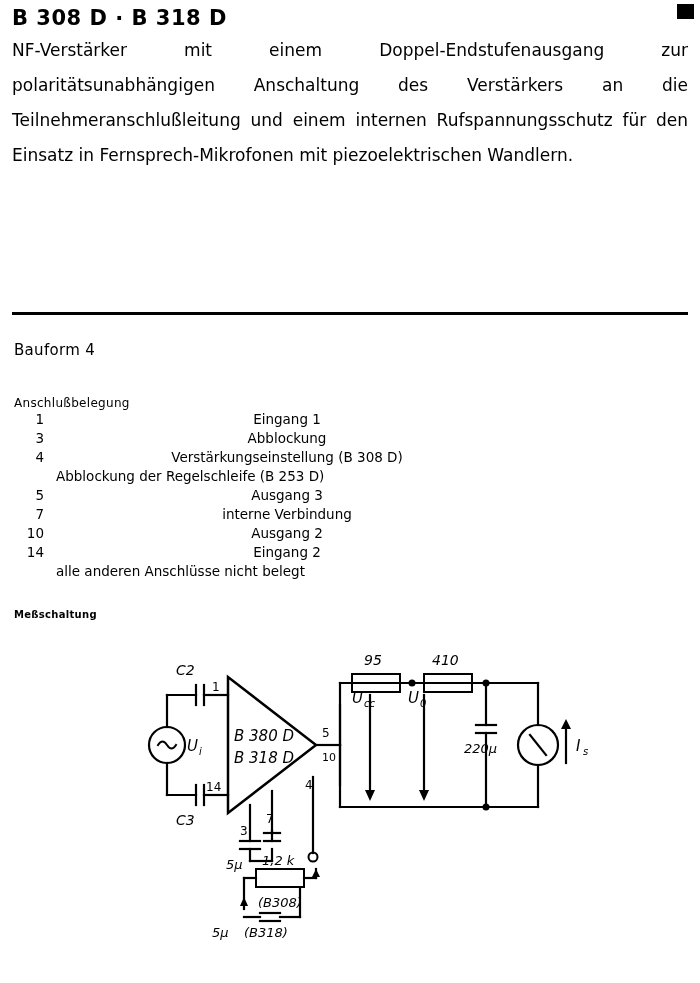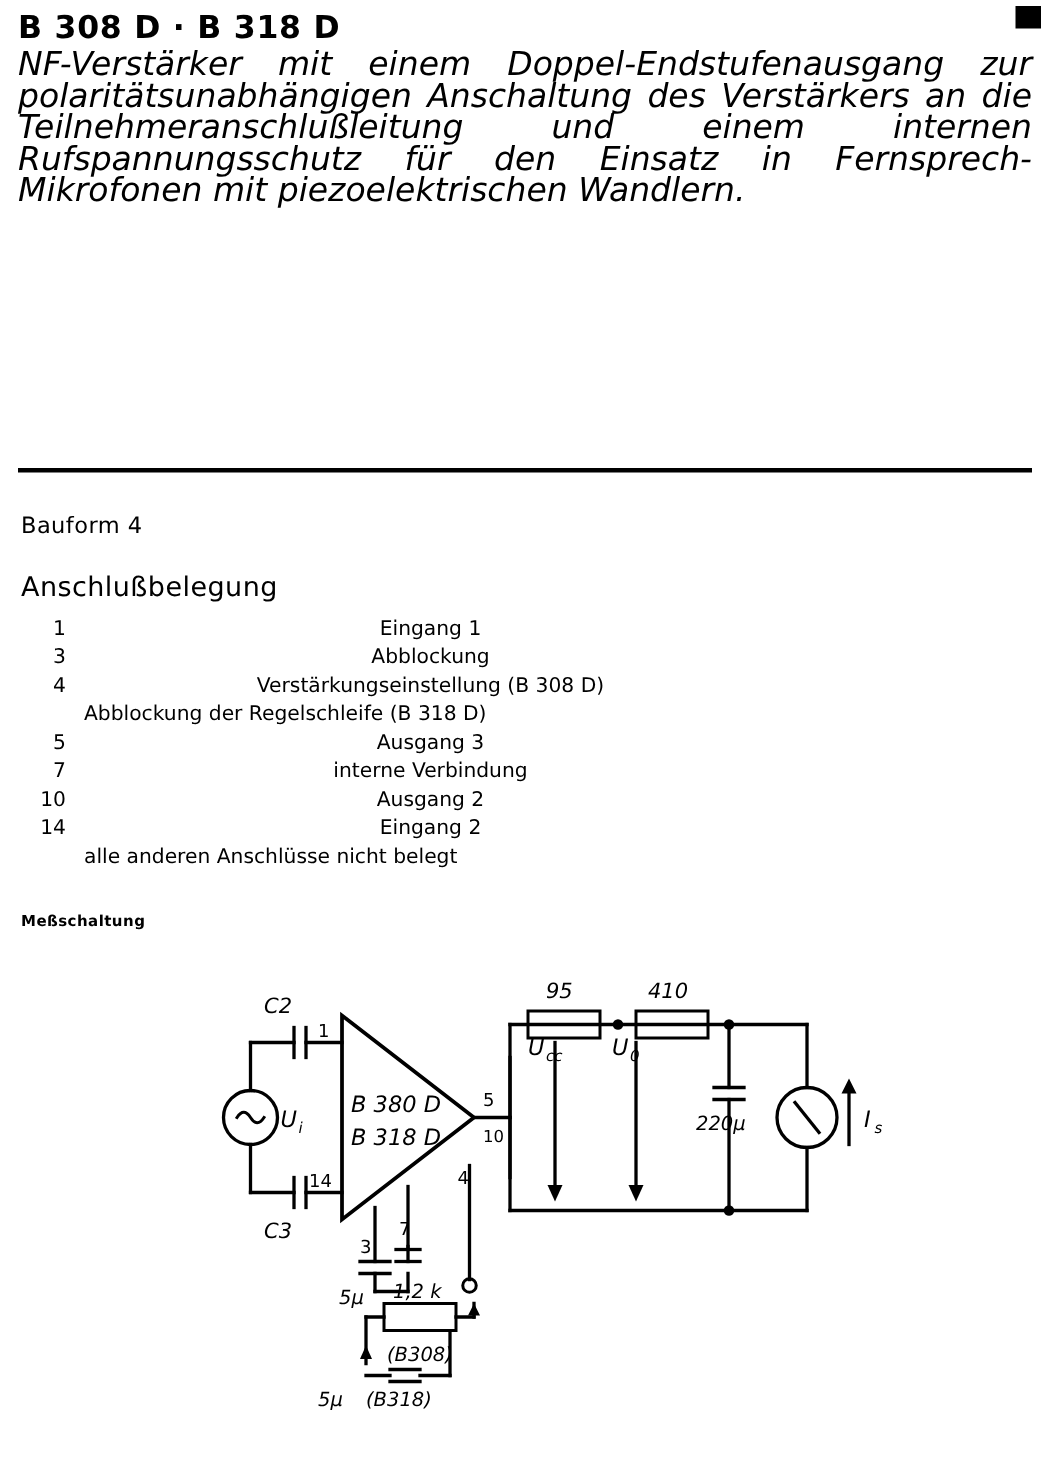--- a/index.html
+++ b/index.html
@@ -41,25 +41,24 @@
     top: 4px;
     width: 17px;
     height: 15px;
     background: #000000;
   }
   .intro {
     position: absolute;
     left: 12px;
     top: 33px;
     width: 676px;
-    font-size: 22px;
-    line-height: 21px;
+    font-size: 17px;
+    line-height: 35px;
     text-align: justify;
     font-family: "DejaVu Sans", sans-serif;
-    font-style: italic;
   }
   .intro p {
     margin: 0;
   }
   .intro p.second {
     margin-top: 1px;
     text-align: left;
   }
   .rule {
     position: absolute;
@@ -74,22 +73,22 @@
     position: absolute;
     left: 14px;
     top: 341px;
     font-size: 15px;
     letter-spacing: 0.3px;
     text-align: center;
   }
   .belegung-title {
     position: absolute;
     left: 14px;
-    top: 381px;
-    font-size: 18px;
+    top: 396px;
+    font-size: 12px;
     letter-spacing: 0.3px;
     text-align: center;
   }
   .pin-list {
     position: absolute;
     left: 18px;
     top: 410px;
     width: 500px;
     font-size: 13.5px;
     line-height: 19px;
@@ -158,21 +157,21 @@
       <div class="pin-label">Eingang 1</div>
     </div>
     <div class="pin-row">
       <div class="pin-num">3</div>
       <div class="pin-label">Abblockung</div>
     </div>
     <div class="pin-row">
       <div class="pin-num">4</div>
       <div class="pin-label">Verstärkungseinstellung  (B 308 D)</div>
     </div>
-    <div class="pin-sub">Abblockung der Regelschleife  (B 318 D)</div>
+    <div class="pin-sub">Abblockung der Regelschleife  (B 253 D)</div>
     <div class="pin-row">
       <div class="pin-num">5</div>
       <div class="pin-label">Ausgang 3</div>
     </div>
     <div class="pin-row">
       <div class="pin-num">7</div>
       <div class="pin-label">interne Verbindung</div>
     </div>
     <div class="pin-row">
       <div class="pin-num">10</div>

